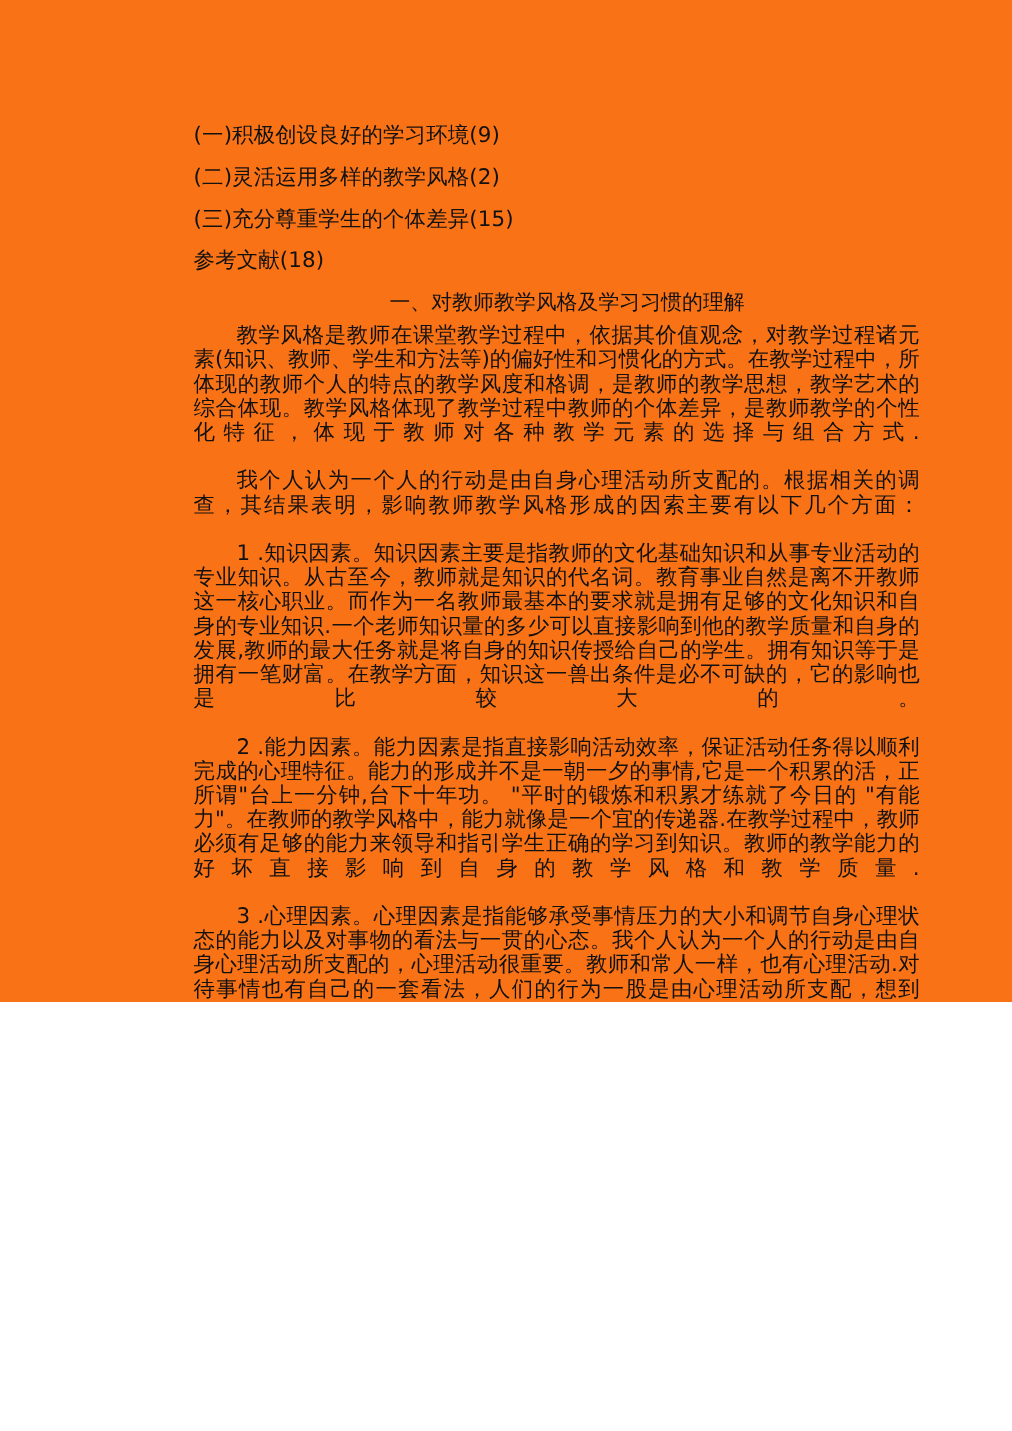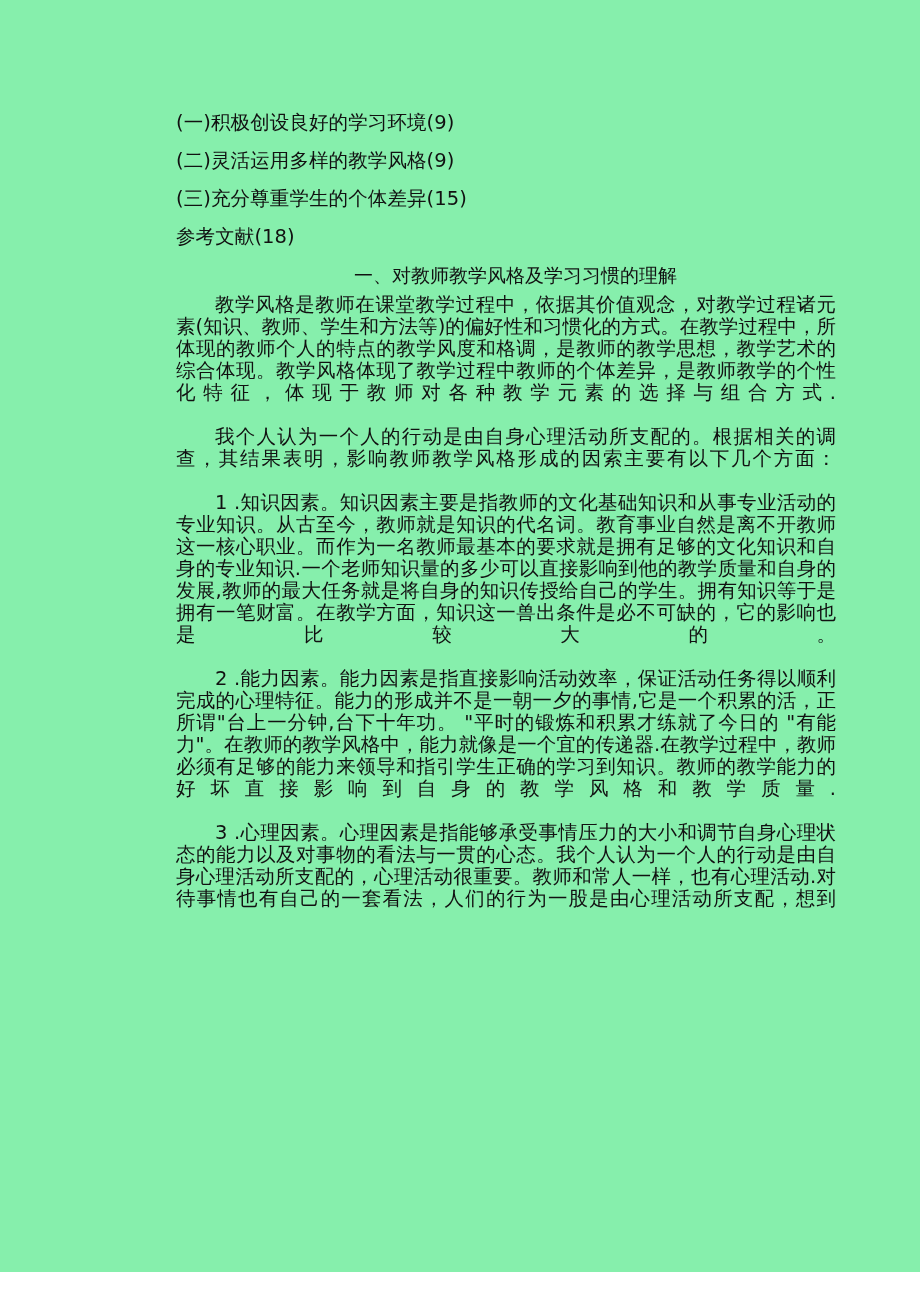--- a/index.html
+++ b/index.html
@@ -7,22 +7,22 @@
     padding: 0;
     background: #ffffff;
   }
   body {
     font-family: "DejaVu Sans", "Liberation Sans", sans-serif;
     color: #000000;
   }
   .page {
     position: relative;
     width: 920px;
-    height: 1272px;
-    background: #86efac;
+    height: 911px;
+    background: #f97316;
     overflow: hidden;
     box-sizing: border-box;
   }
   .content {
     position: absolute;
     left: 176px;
     top: 104px;
     width: 660px;
   }
   
@@ -63,21 +63,21 @@
     text-indent: 39px;
   }
 </style>
 </head>
 <body>
 
 <div class="page">
   <div class="content">
 
     <div class="toc-line">(一)积极创设良好的学习环境(9)</div>
-    <div class="toc-line">(二)灵活运用多样的教学风格(9)</div>
+    <div class="toc-line">(二)灵活运用多样的教学风格(2)</div>
     <div class="toc-line">(三)充分尊重学生的个体差异(15)</div>
     <div class="toc-line">参考文献(18)</div>
 
     <div class="section-heading">一、对教师教学风格及学习习惯的理解</div>
 
     <p class="para stretch">教学风格是教师在课堂教学过程中，依据其价值观念，对教学过程诸元素(知识、教师、学生和方法等)的偏好性和习惯化的方式。在教学过程中，所体现的教师个人的特点的教学风度和格调，是教师的教学思想，教学艺术的综合体现。教学风格体现了教学过程中教师的个体差异，是教师教学的个性化特征，体现于教师对各种教学元素的选择与组合方式.</p>
     <p class="para stretch">我个人认为一个人的行动是由自身心理活动所支配的。根据相关的调查，其结果表明，影响教师教学风格形成的因索主要有以下几个方面：</p>
     <p class="para numbered stretch">1  .知识因素。知识因素主要是指教师的文化基础知识和从事专业活动的专业知识。从古至今，教师就是知识的代名词。教育事业自然是离不开教师这一核心职业。而作为一名教师最基本的要求就是拥有足够的文化知识和自身的专业知识.一个老师知识量的多少可以直接影响到他的教学质量和自身的发展,教师的最大任务就是将自身的知识传授给自己的学生。拥有知识等于是拥有一笔财富。在教学方面，知识这一兽出条件是必不可缺的，它的影响也是比较大的。</p>
     <p class="para numbered stretch">2  .能力因素。能力因素是指直接影响活动效率，保证活动任务得以顺利完成的心理特征。能力的形成并不是一朝一夕的事情,它是一个积累的活，正所谓"台上一分钟,台下十年功。 "平时的锻炼和积累才练就了今日的 "有能力"。在教师的教学风格中，能力就像是一个宜的传递器.在教学过程中，教师必须有足够的能力来领导和指引学生正确的学习到知识。教师的教学能力的好坏直接影响到自身的教学风格和教学质量.</p>
     <p class="para numbered stretch">3  .心理因素。心理因素是指能够承受事情压力的大小和调节自身心理状态的能力以及对事物的看法与一贯的心态。我个人认为一个人的行动是由自身心理活动所支配的，心理活动很重要。教师和常人一样，也有心理活动.对待事情也有自己的一套看法，人们的行为一股是由心理活动所支配，想到</p>

